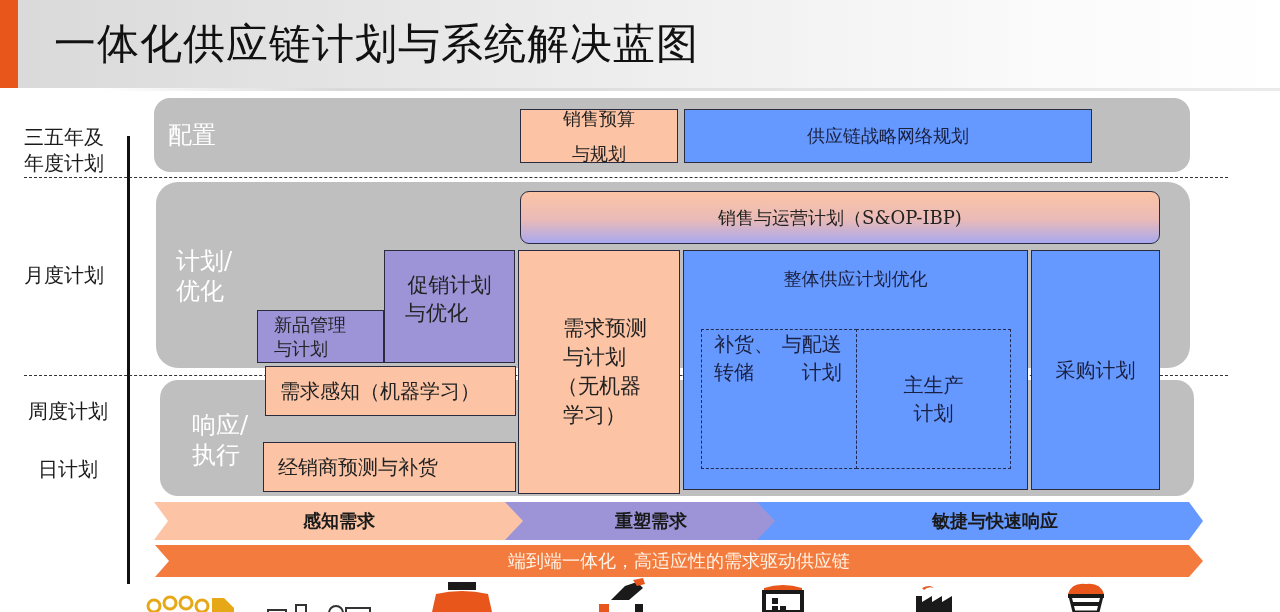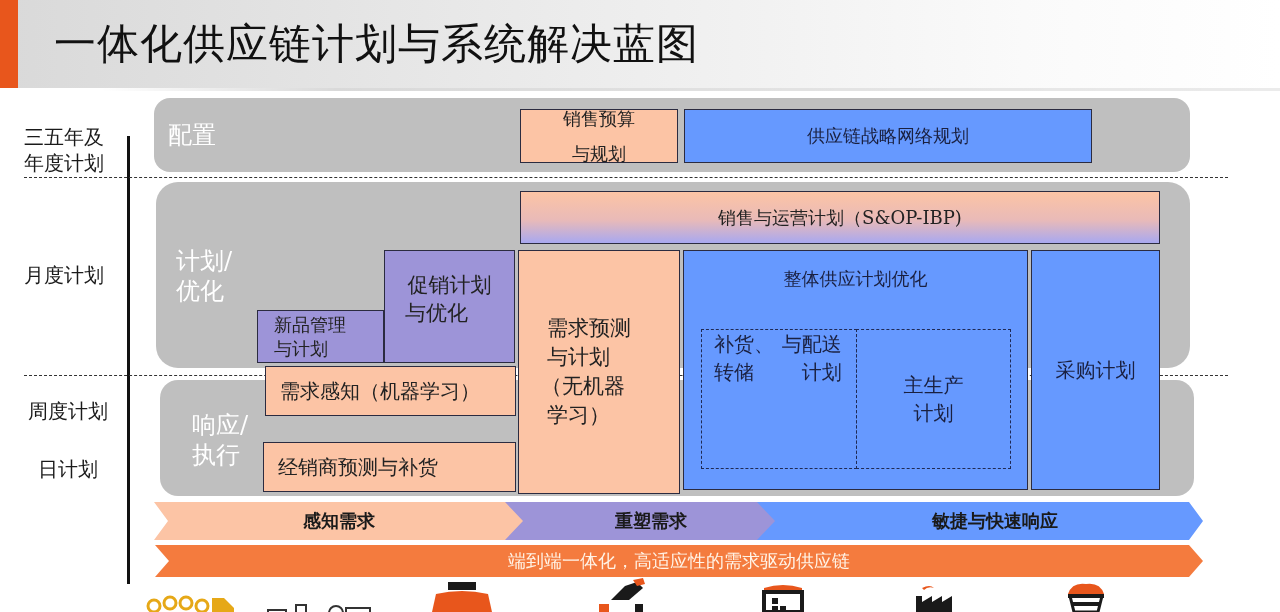--- a/index.html
+++ b/index.html
@@ -16,21 +16,21 @@
   .vline { position: absolute; left: 127px; top: 136px; width: 3px; height: 448px; background: #111; }
   .dash { position: absolute; height: 0; border-top: 1.5px dashed #333; }
 
   .band { position: absolute; background: #bfbfbf; border-radius: 18px; }
   .band-label { position: absolute; color: #ffffff; font-size: 24px; line-height: 30px; }
 
   .box { position: absolute; border: 1.5px solid #2b2b40; display: flex; align-items: center; justify-content: center; text-align: center; font-size: 18px; line-height: 24px; color: #222; }
   .peach { background: #fcc4a5; }
   .blue { background: #6699ff; color: #1a2040; }
   .purple { background: #9d94d8; }
-  .gradient { background: linear-gradient(to bottom, #fcc4a5 0%, #e9bab8 55%, #a8a8f0 100%); }
+  .gradient { background: linear-gradient(to bottom, #fcc4a5 0%, #e9bab8 55%, #a8a8f0 100%); border-radius: 9px; }
   .left { justify-content: flex-start; text-align: left; padding-left: 14px; }
 
   .inner-dash { position: absolute; border: 1.2px dashed #1f2a55; display: flex; align-items: center; justify-content: center; font-size: 20px; line-height: 28px; color: #1a2040; }
 
   .arrow { position: absolute; display: flex; align-items: center; justify-content: center; font-weight: bold; font-size: 18px; color: #1a1a1a; }
   .arrow-bar { position: absolute; left: 155px; top: 545px; width: 1048px; height: 32px; background: #f47b3e; color: #fff3e6;
      clip-path: polygon(0 0, 1034px 0, 100% 50%, 1034px 100%, 0 100%, 14px 50%); font-size: 18px; display: flex; align-items: center; justify-content: center; }
 
   .icon { position: absolute; }
 </style>
@@ -80,21 +80,21 @@
 
 <div class="box purple" style="left:257px; top:310px; width:127px; height:53px; flex-direction:column; align-items:flex-start; padding-left:16px; font-size:18px; line-height:24px;">
   <div>新品管理</div>
   <div>与计划</div>
 </div>
 <div class="box purple" style="left:384px; top:250px; width:131px; height:113px; flex-direction:column; justify-content:flex-start; padding-top:20px; font-size:21px; line-height:28px;">
   <div>促销计划</div>
   <div style="align-self:flex-start; padding-left:20px;">与优化</div>
 </div>
 
-<div class="box peach" style="left:518px; top:250px; width:162px; height:244px; flex-direction:column; align-items:flex-start; padding-left:28px; font-size:21px; line-height:29px;">
+<div class="box peach" style="left:518px; top:250px; width:162px; height:244px; flex-direction:column; align-items:flex-start; padding-left:44px; font-size:21px; line-height:29px;">
   <div>需求预测</div>
   <div>与计划</div>
   <div style="margin-left:-6px;">（无机器</div>
   <div>学习）</div>
 </div>
 
 <div class="box blue" style="left:683px; top:250px; width:345px; height:240px; align-items:flex-start; padding-top:16px;">
   <div>整体供应计划优化</div>
 </div>
 <div class="inner-dash" style="left:701px; top:329px; width:156px; height:140px; flex-direction:row; align-items:flex-start; padding-left:12px;">

